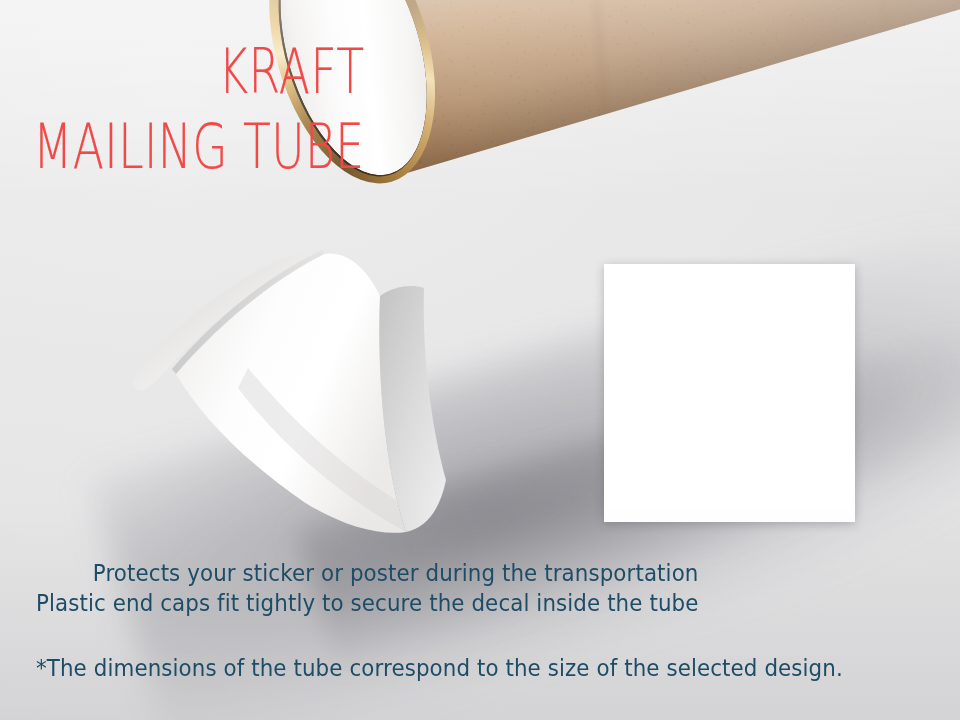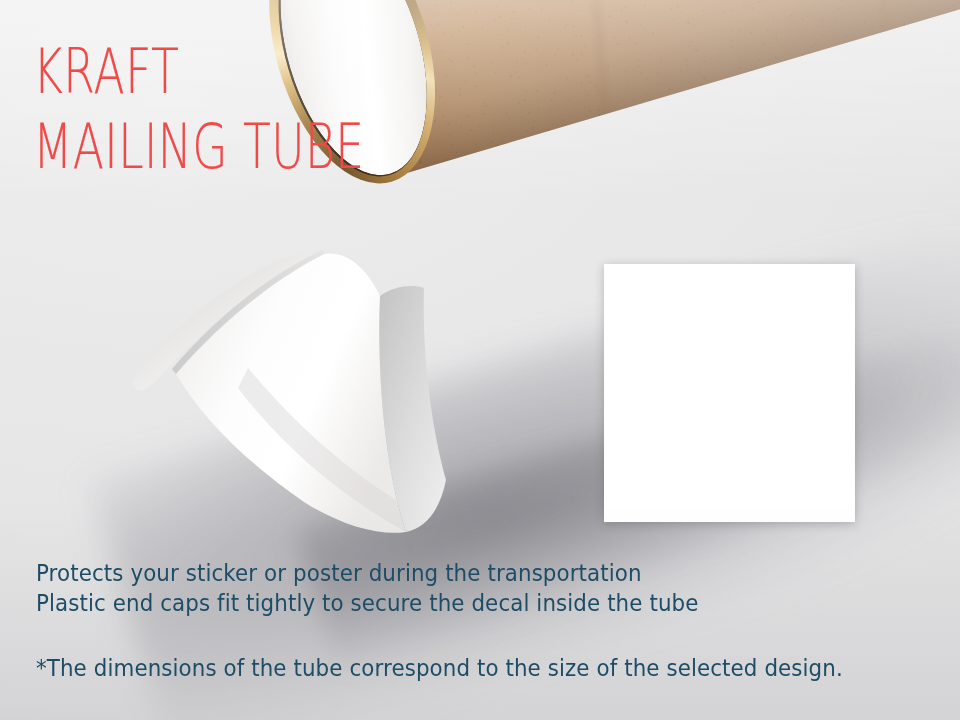--- a/index.html
+++ b/index.html
@@ -7,20 +7,21 @@
     padding: 0;
     background: #2b2b2b;
   }
   #stage {
     position: relative;
     width: 960px;
     height: 720px;
     overflow: hidden;
     font-family: "Liberation Sans", sans-serif;
     background: #fef9c3;
+    text-align: right;
   }
 
   
   .backdrop {
     position: absolute;
     inset: 0;
     background:
       radial-gradient(120% 90% at 18% 12%, #eeeeef 0%, #e8e8e9 45%, #e2e2e3 100%);
   }
   .backdrop-vignette {

